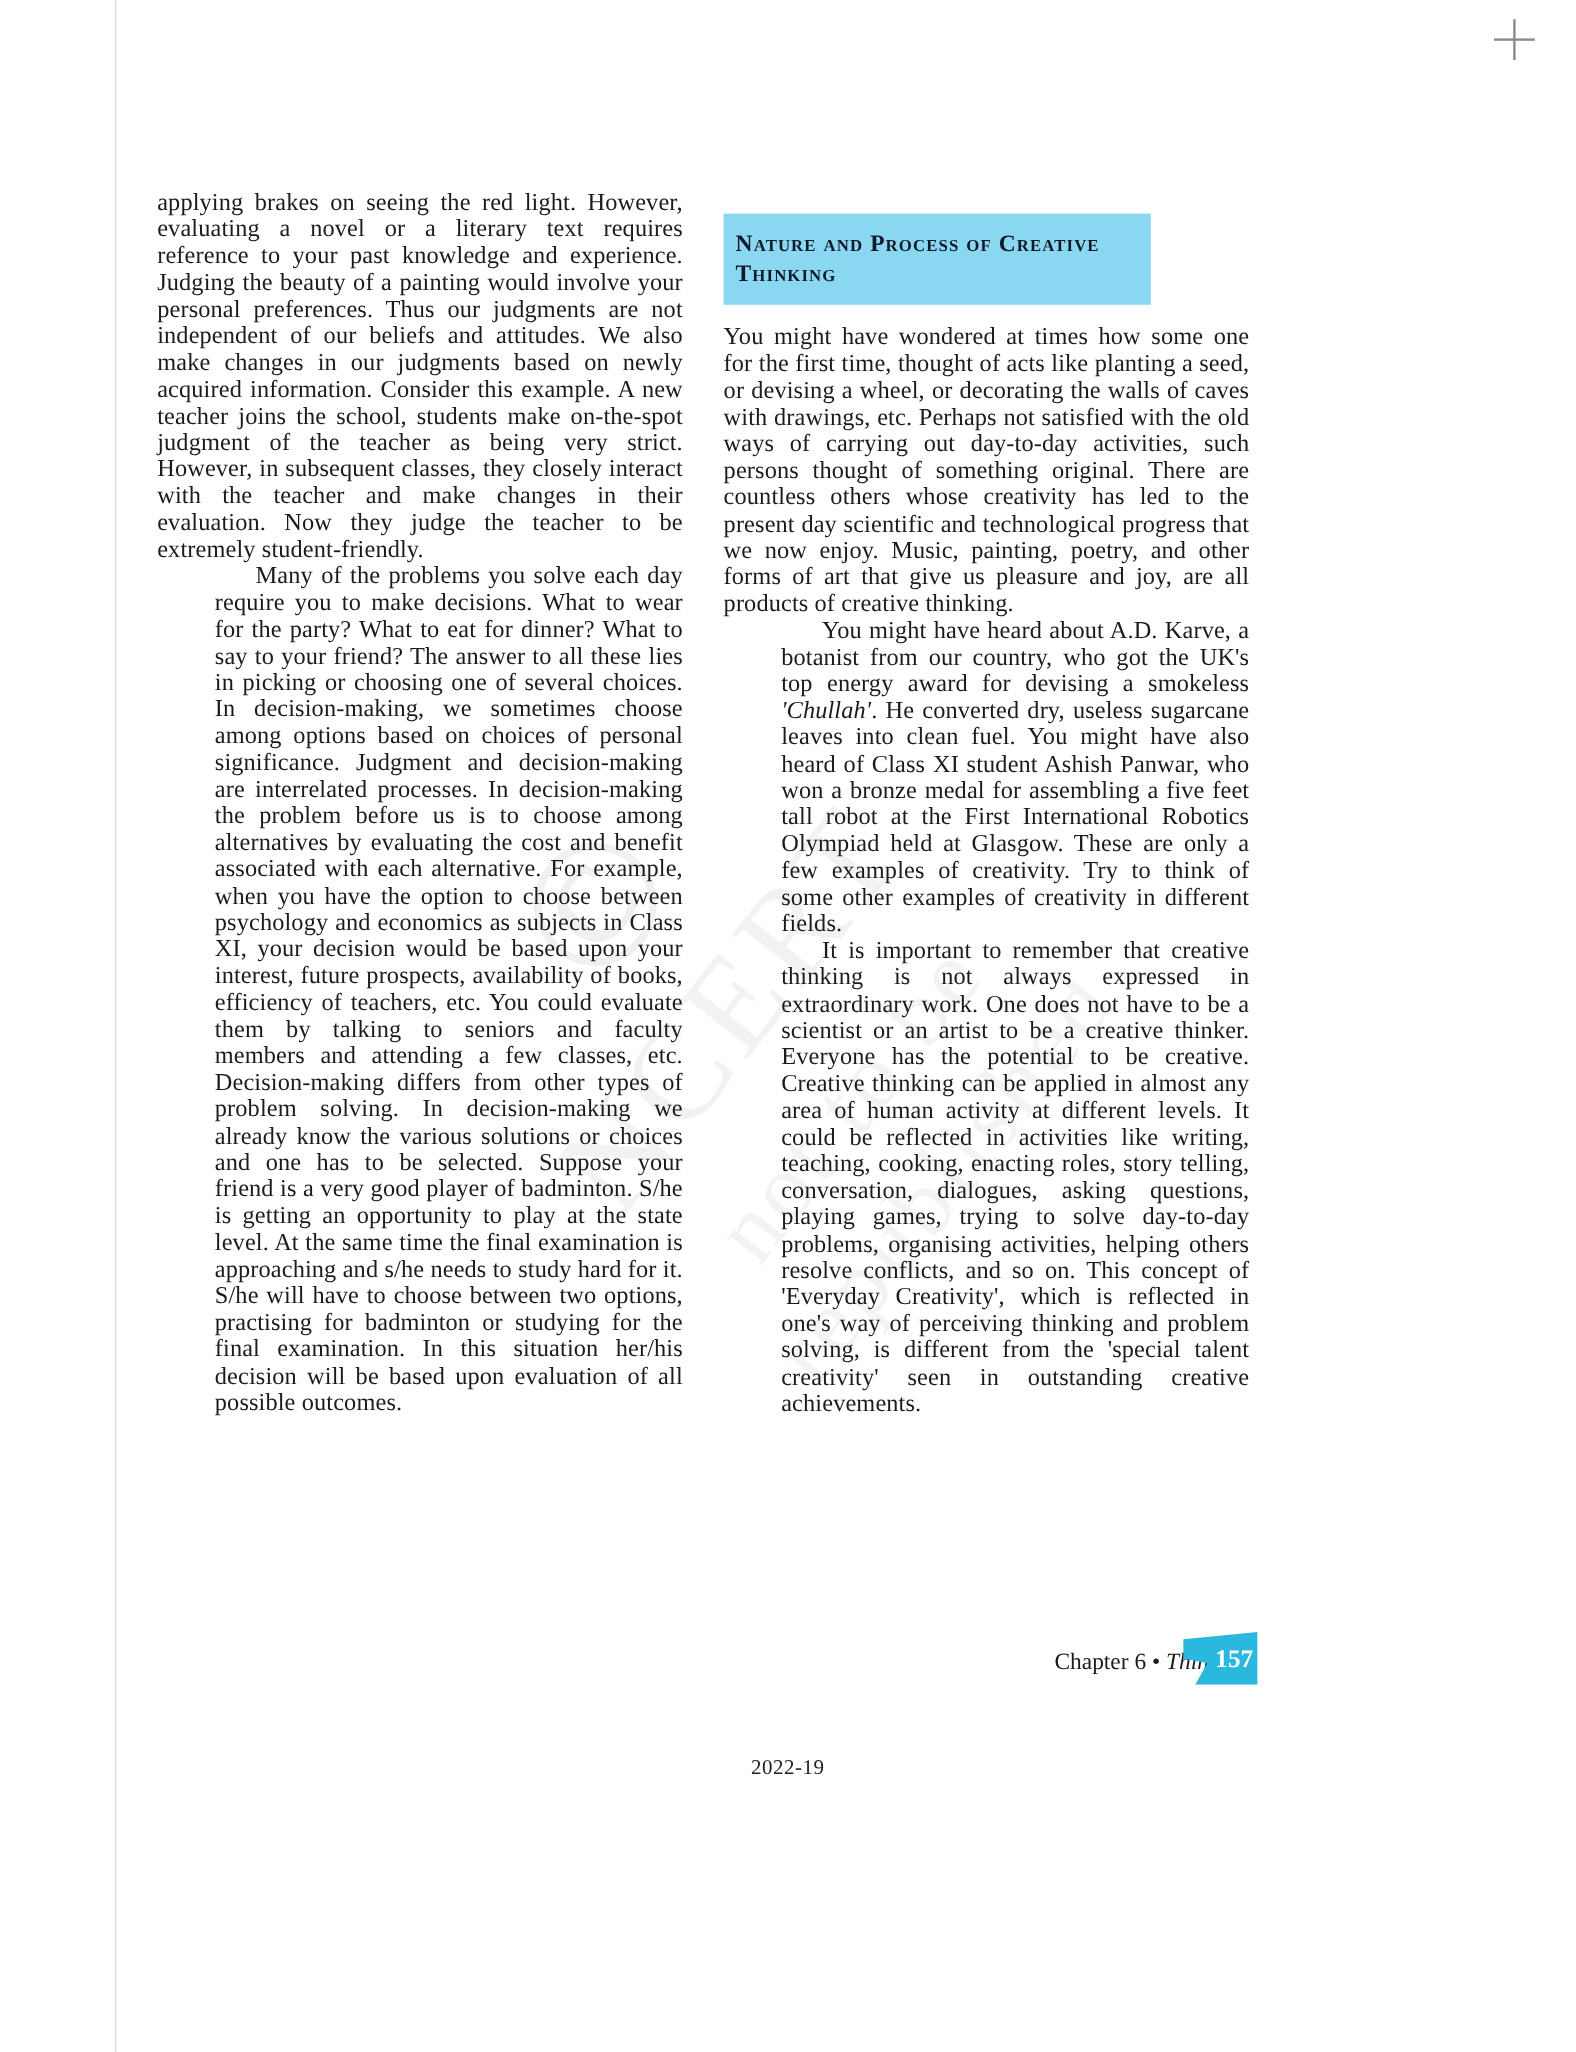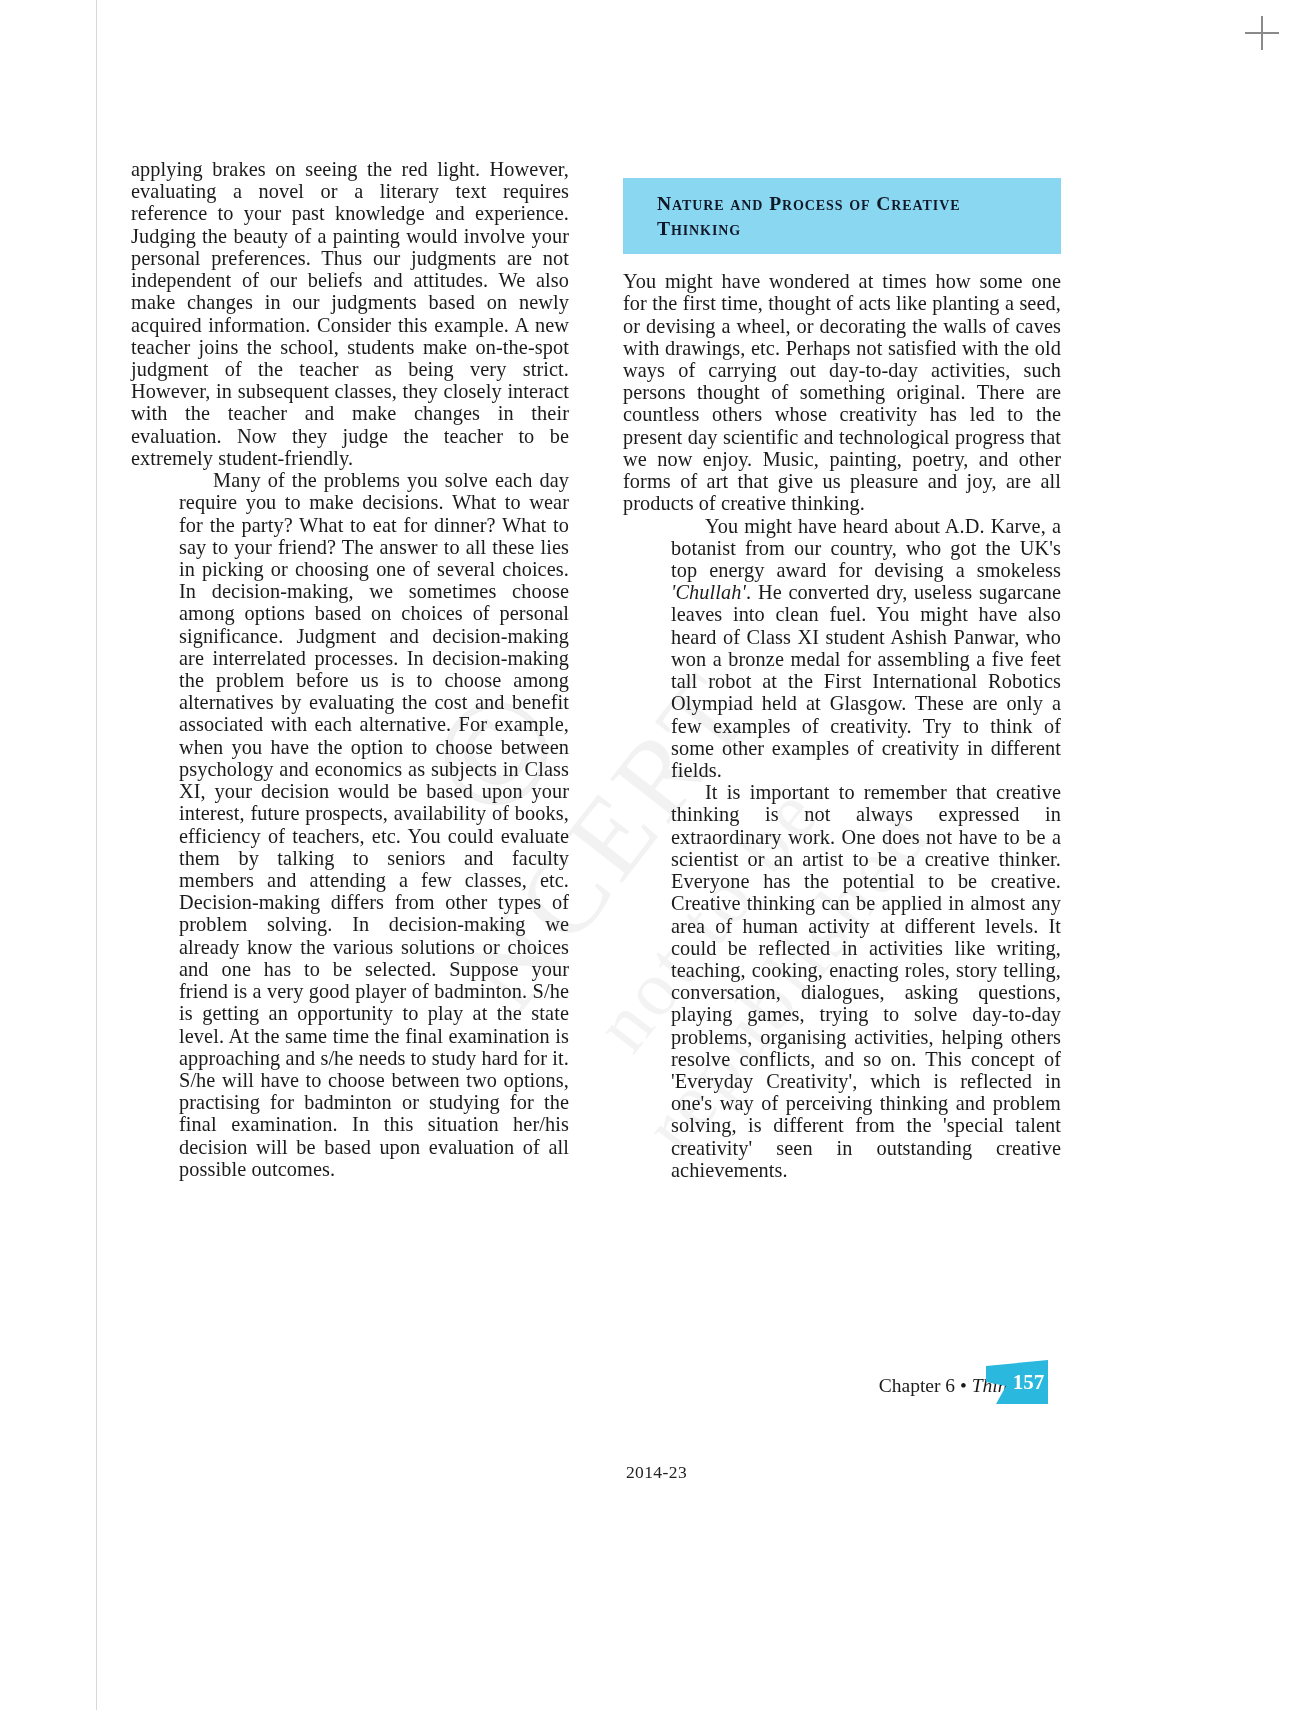--- a/index.html
+++ b/index.html
@@ -72,21 +72,21 @@
   }
   .watermark svg { display: block; }
 
   
   .content {
     position: absolute;
     left: 131px;
     top: 158px;
     width: 910px;
     display: flex;
-    gap: 54px;
+    gap: 34px;
   }
   .col {
     width: 438px;
     flex: 0 0 438px;
   }
 
   p.body {
     margin: 0;
     font-size: 20.3px;
     line-height: 1.095;
@@ -96,23 +96,23 @@
     letter-spacing: 0.1px;
     color: #1b1b1b;
   }
   p.body + p.body { margin-top: 0; }
   p.indent { text-indent: 34px; margin-left: 48px; }
 
   
   .heading-band {
     background: #8ad7f2;
     margin: 20px 0 16px 0;
-    padding: 13px 18px 13px 34px;
+    padding: 13px 18px 13px 10px;
     box-sizing: border-box;
-    width: 438px;
+    width: 356px;
   }
   .heading-band .htext {
     font-family: "Liberation Serif", "DejaVu Serif", serif;
     font-weight: bold;
     font-size: 19.6px;
     line-height: 1.28;
     color: #111827;
     font-variant: small-caps;
     letter-spacing: 0.9px;
   }
@@ -214,15 +214,15 @@
     <span class="ital">Thinking</span>
   </div>
 
   <div class="page-badge">
     <svg width="62" height="44" viewBox="0 0 62 44" xmlns="http://www.w3.org/2000/svg">
       <polygon points="0,6 62,0 62,44 10,44 20,26 0,22" fill="#2bb8de"></polygon>
     </svg>
     <div class="pnum">157</div>
   </div>
 
-  <div class="year-line">2014-23</div>
+  <div class="year-line">2022-19</div>
 
 </div>
 
 </body></html>

